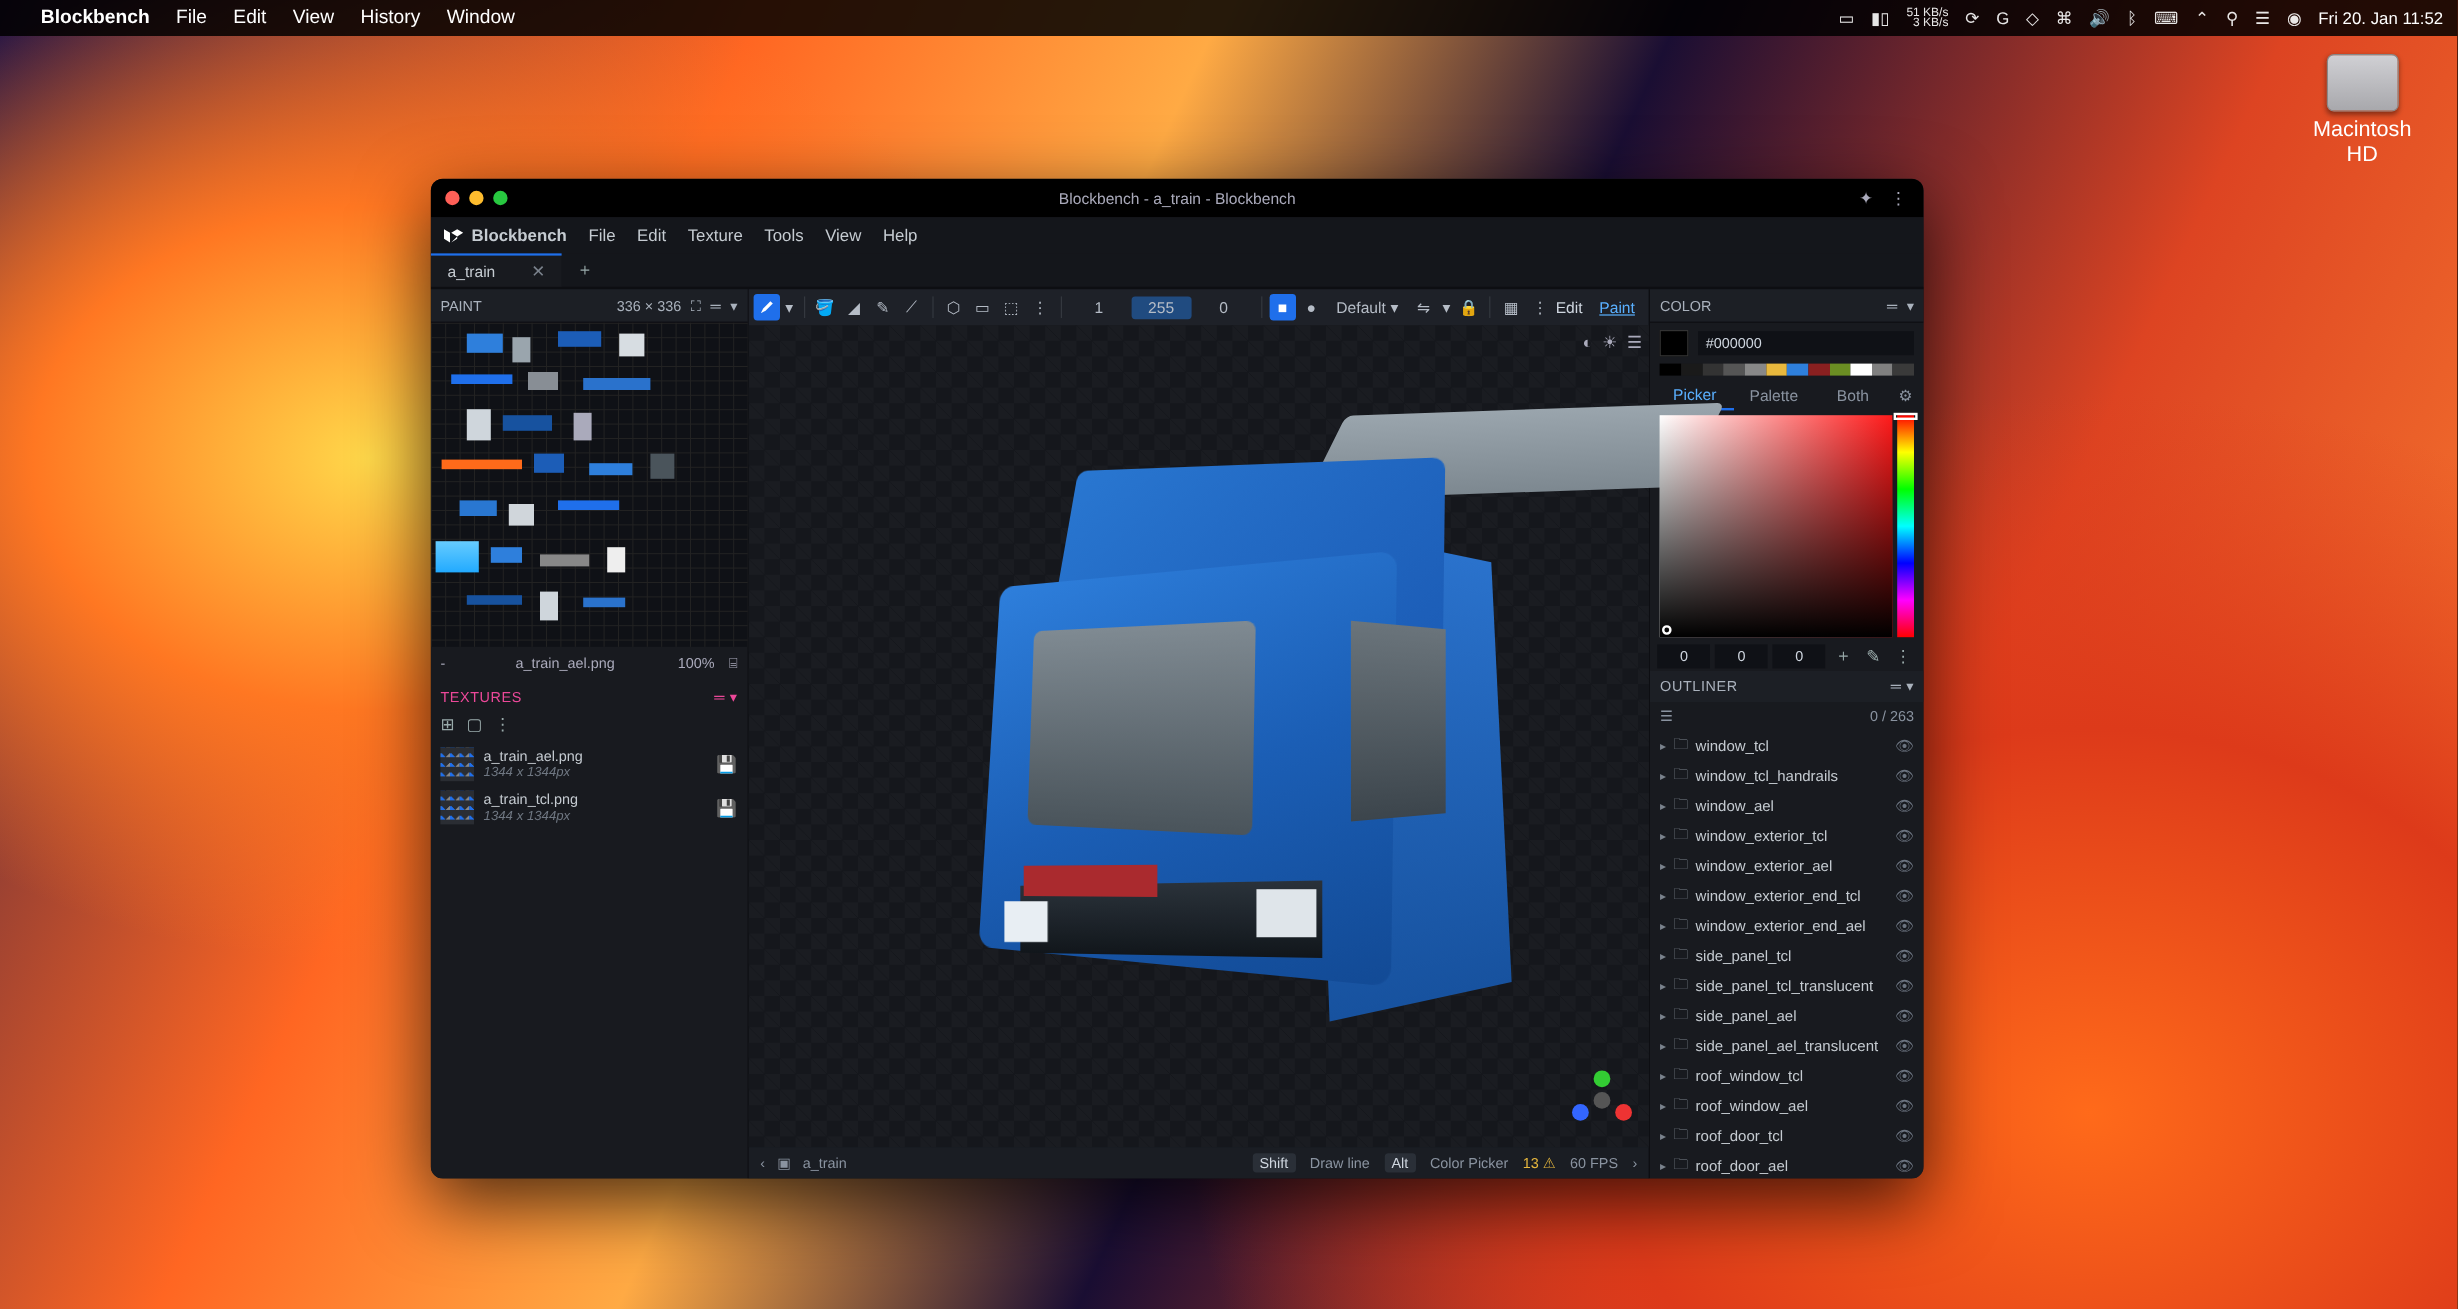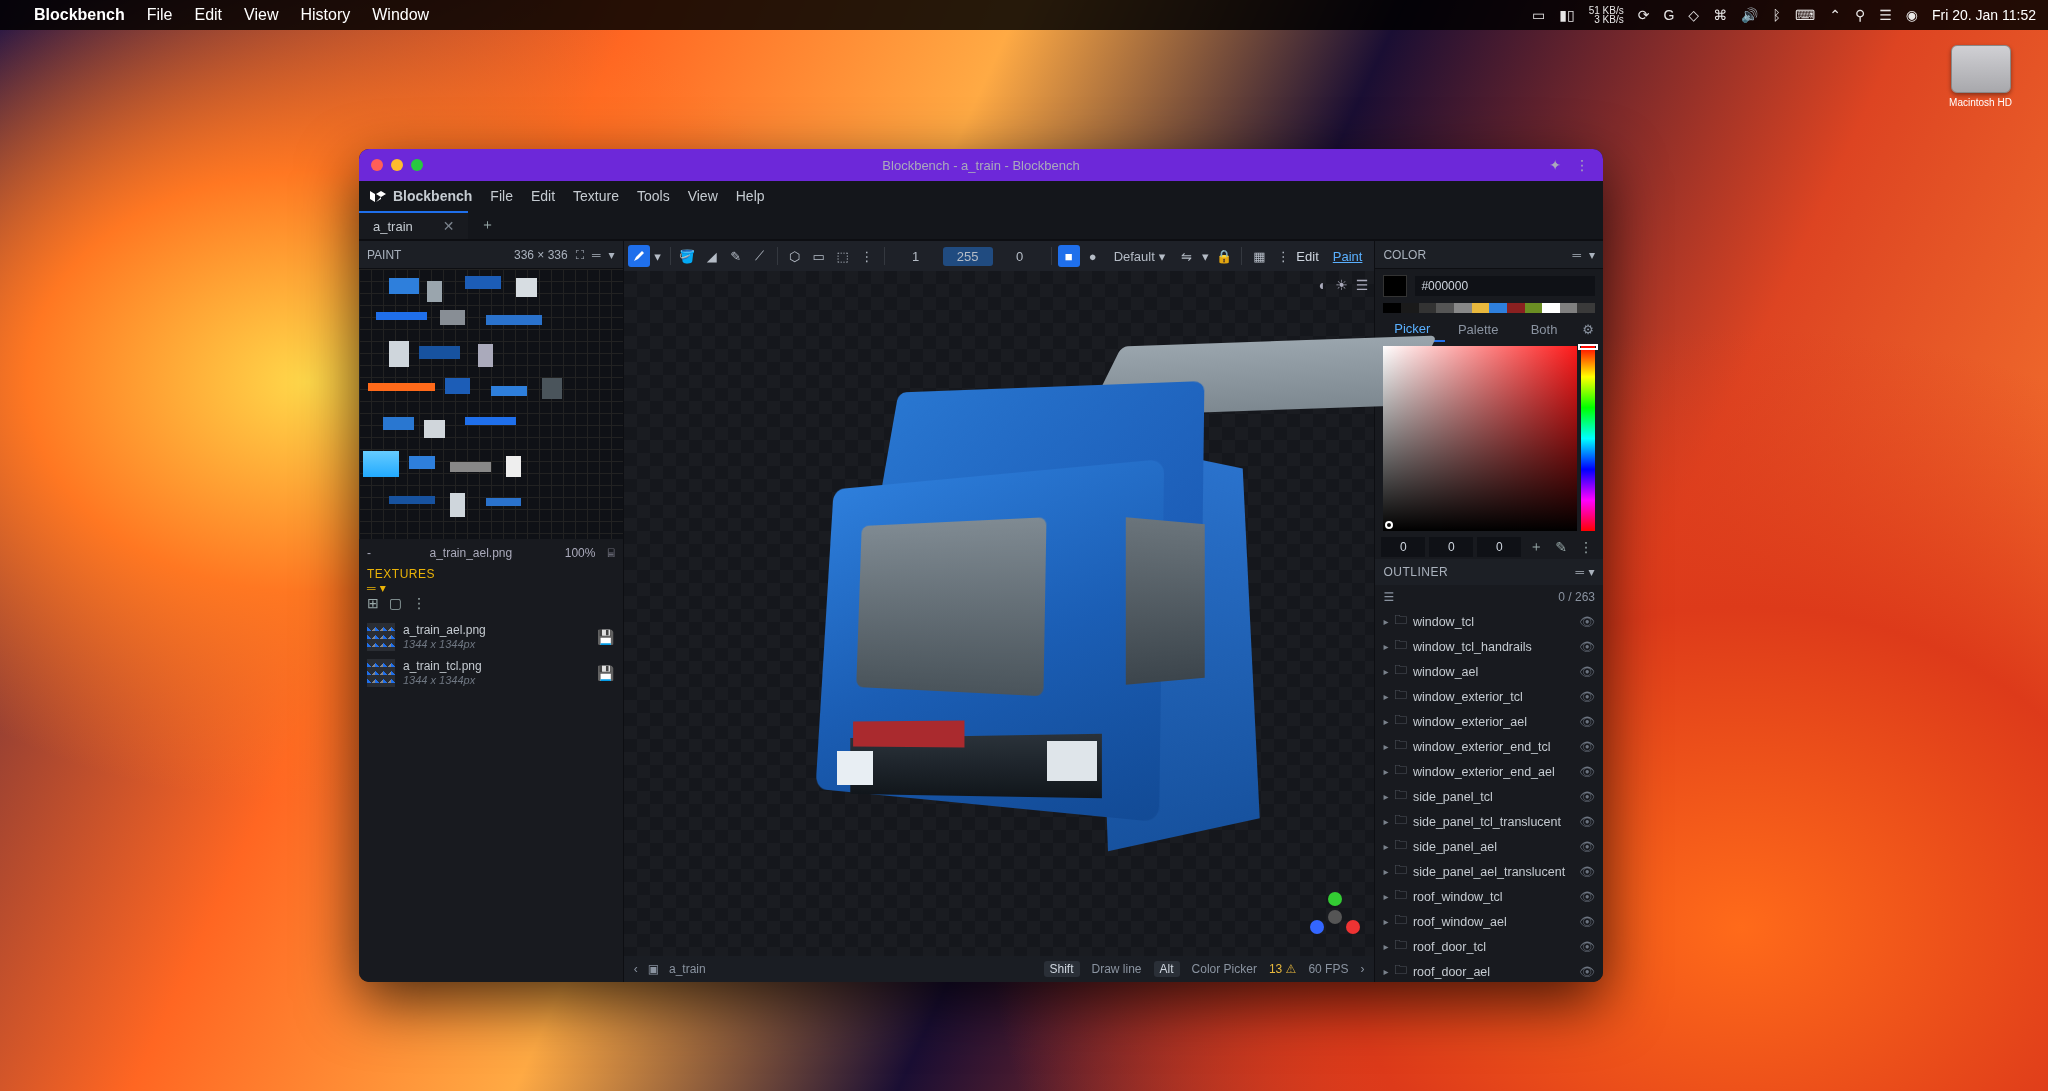--- a/index.html
+++ b/index.html
@@ -19,33 +19,33 @@
   background: rgba(0,0,0,0.85); color:#fff; font-size:16px;
   display:flex; align-items:center; padding:0 12px; justify-content:space-between;
   z-index:10;
 }
 .mac-menubar .left { display:flex; gap:22px; align-items:center; }
 .mac-menubar .right { display:flex; gap:14px; align-items:center; font-size:14px; }
 .mac-menubar .right .ico { opacity:.9; }
 .mac-menubar .appname { font-weight:600; }
 
 
-.desktop-icon { position:absolute; top:45px; right:20px; width:95px; text-align:center; color:#fff; font-size:10px; z-index:5;}
+.desktop-icon { position:absolute; top:45px; right:32px; width:95px; text-align:center; color:#fff; font-size:18px; z-index:5;}
 .desktop-icon .hd { width:60px; height:48px; margin:0 auto 4px; background:linear-gradient(#d0d0d4,#a8a8ac); border-radius:6px; border:1px solid #888; box-shadow:0 2px 4px rgba(0,0,0,.4);}
 
 
 .window {
   position:absolute; left:359px; top:149px; width:1244px; height:833px;
   background:#181a1f; border-radius:10px; overflow:hidden;
   box-shadow:0 20px 60px rgba(0,0,0,.7); z-index:8;
   display:flex; flex-direction:column; color:#c5cbd1; font-size:14px;
 }
 
 
-.titlebar { height:32px; background:#6d28d9; display:flex; align-items:center; position:relative; flex-shrink:0;}
+.titlebar { height:32px; background:#000000; display:flex; align-items:center; position:relative; flex-shrink:0;}
 .traffic { display:flex; gap:8px; padding-left:12px; }
 .traffic span { width:12px; height:12px; border-radius:50%; }
 .tl-close{background:#ff5f57} .tl-min{background:#febc2e} .tl-max{background:#28c840}
 .titlebar .title { position:absolute; left:0; right:0; text-align:center; font-size:13px; color:#aab; pointer-events:none;}
 .titlebar .tb-right { margin-left:auto; display:flex; gap:14px; padding-right:14px; color:#aab;}
 
 
 .app-menubar { height:30px; background:#14161b; display:flex; align-items:center; gap:18px; padding-left:10px; font-size:14px; color:#c5cbd1; position:relative; flex-shrink:0;}
 .app-menubar .logo { display:flex; align-items:center; gap:6px; font-weight:600;}
 .app-menubar .crumb { position:absolute; left:0; right:0; text-align:center; font-size:12px; color:#7f8894; pointer-events:none;}
@@ -63,21 +63,21 @@
 .left-panel { width:279px; background:#181a1f; display:flex; flex-direction:column; border-right:1px solid #0d0e12;}
 .panel-head { height:28px; display:flex; align-items:center; justify-content:space-between; padding:0 8px; font-size:12px; color:#aab2bd; background:#1c1f25; border-bottom:1px solid #0d0e12;}
 .panel-head .pright{ display:flex; gap:8px; align-items:center;}
 .uv-view { height:270px; background:#0f1116; position:relative; background-image:linear-gradient(#222 1px,transparent 1px),linear-gradient(90deg,#222 1px,transparent 1px); background-size:12px 12px;}
 .uv-blocks { position:absolute; inset:4px; }
 .uv-blocks span{ position:absolute; display:block;}
 .uv-foot { height:28px; display:flex; align-items:center; gap:12px; padding:0 8px; font-size:12px; color:#aab;}
 .uv-foot .dash{flex:0 0 10px}
 .uv-foot .name{flex:1; text-align:center}
 
-.tex-head { height:28px; display:flex; align-items:flex-start; justify-content:space-between; padding:0 8px; font-size:12px; color:#eab308; letter-spacing:.5px;flex-direction:column;}
+.tex-head { height:28px; display:flex; align-items:center; justify-content:space-between; padding:0 8px; font-size:12px; color:#ec4899; letter-spacing:.5px;}
 .tex-toolbar{ height:24px; display:flex; gap:10px; padding:0 8px; color:#9aa;}
 .tex-list { flex:0 0 auto; }
 .tex-item { display:flex; align-items:center; gap:8px; padding:4px 8px; }
 .tex-thumb { width:28px; height:28px; background:#2a2d33; background-image:linear-gradient(45deg,#1f6feb 25%,transparent 25%),linear-gradient(-45deg,#888 25%,transparent 25%); background-size:8px 8px;}
 .tex-info { flex:1; font-size:12px; line-height:14px;}
 .tex-info .dim{ color:#6f7782; font-size:11px;font-style:italic;}
 .tex-save { color:#9aa; }
 
 
 .center { flex:1; display:flex; flex-direction:column; background:#181a1f; }

